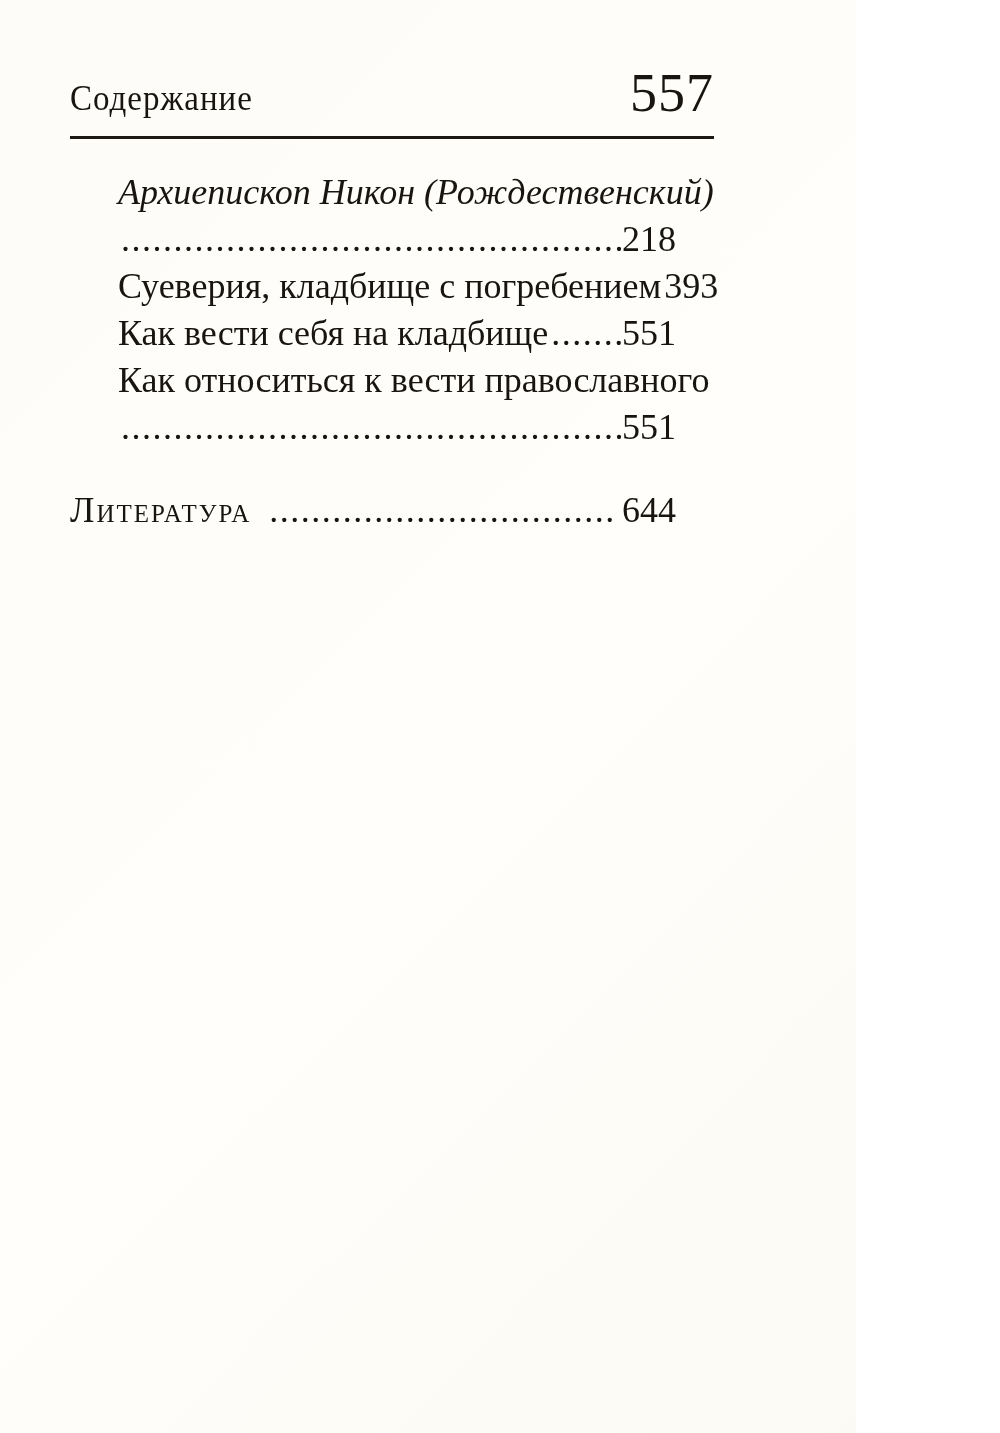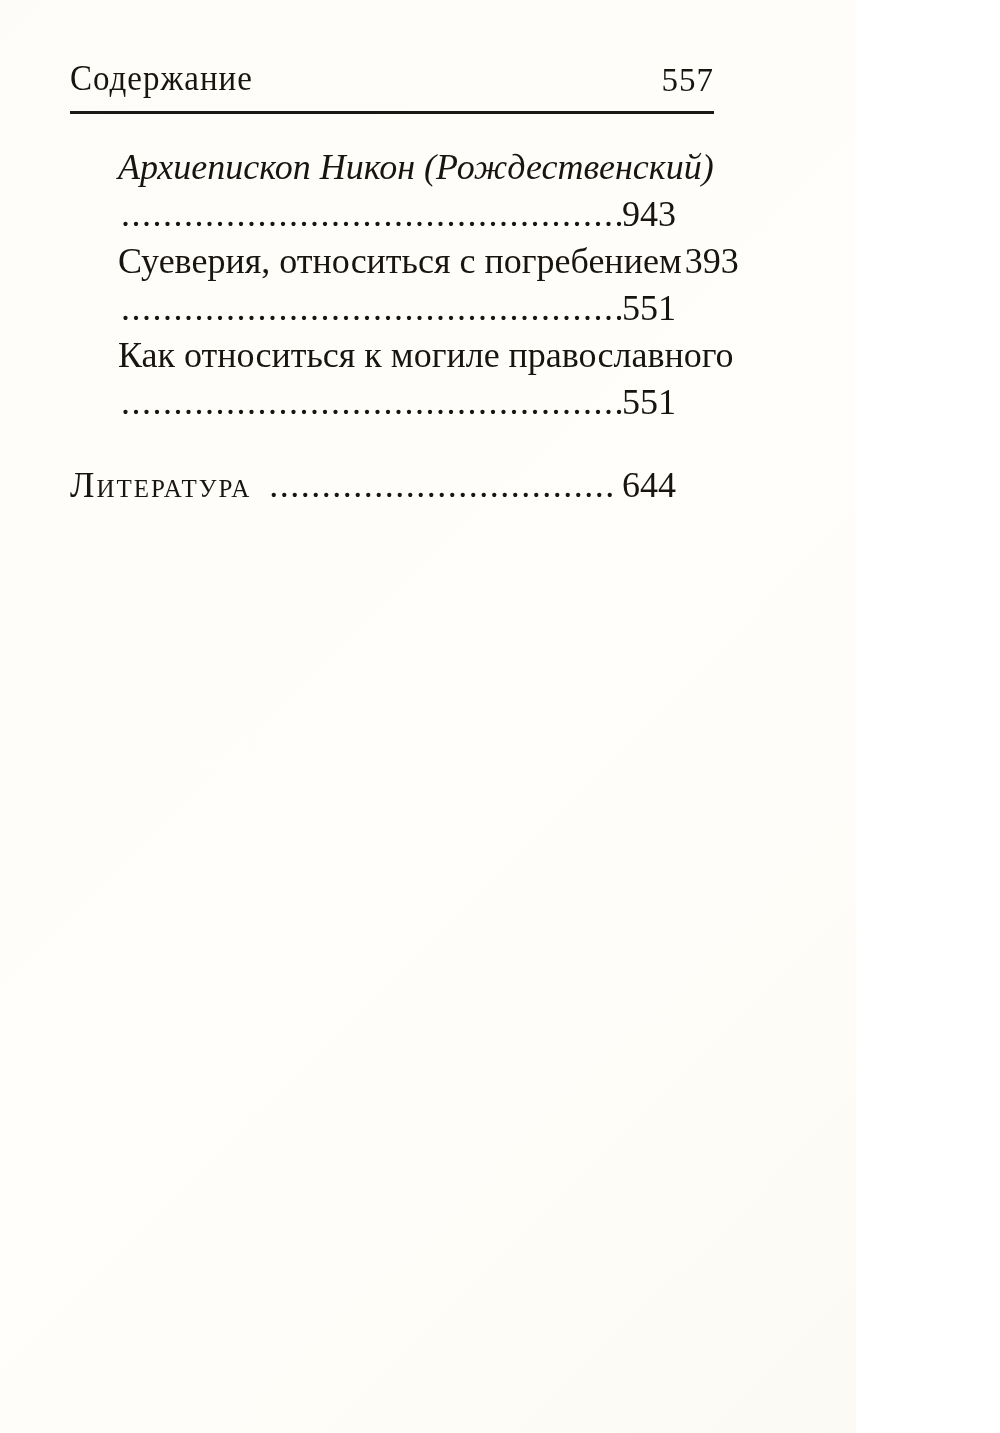--- a/index.html
+++ b/index.html
@@ -22,21 +22,21 @@
     align-items: baseline;
   }
   .header-title {
     font-size: 33px;
     letter-spacing: 1px;
     font-weight: 500;
     transform: scaleY(1.08);
     transform-origin: left bottom;
   }
   .header-num {
-    font-size: 33px;
+    font-size: 54px;
     letter-spacing: 1px;
   }
   .rule {
     border: none;
     border-top: 3px solid #1c1914;
     margin: 12px 0 0 0;
   }
   .toc {
     margin-top: 30px;
     padding-left: 48px;
@@ -86,36 +86,37 @@
   <hr class="rule">
 
   <div class="toc">
 
     <div class="row">
       <span class="title italic">Архиепископ Никон (Рождественский)</span>
     </div>
 
     <div class="row">
       <span class="leader"></span>
-      <span class="pagenum">943</span>
+      <span class="pagenum">218</span>
     </div>
 
     <div class="row">
-      <span class="title">Суеверия, относиться с погребением</span>
+      <span class="title">Суеверия, кладбище с погребением</span>
       <span class="leader"></span>
       <span class="pagenum">393</span>
     </div>
 
     <div class="row">
+      <span class="title">Как вести себя на кладбище</span>
       <span class="leader"></span>
       <span class="pagenum">551</span>
     </div>
 
     <div class="row">
-      <span class="title">Как относиться к могиле православного</span>
+      <span class="title">Как относиться к вести православного</span>
     </div>
 
     <div class="row">
       <span class="leader"></span>
       <span class="pagenum">551</span>
     </div>
 
     <div class="row literature-row">
       <span class="title smallcaps">Литература</span>
       <span class="leader"></span>

